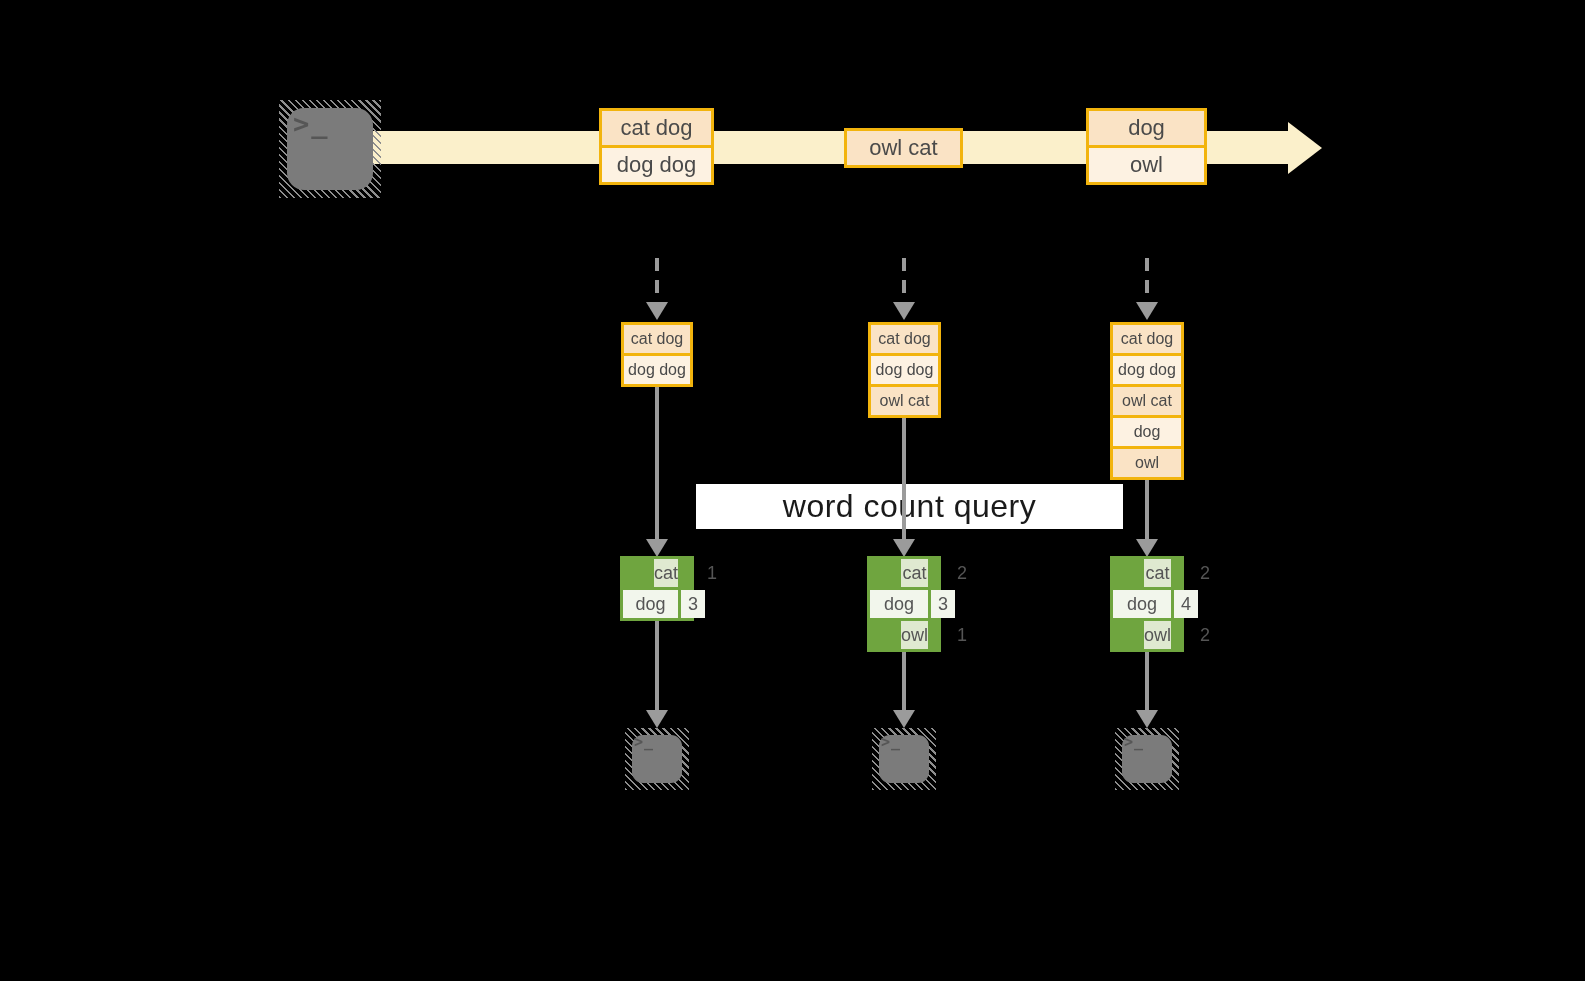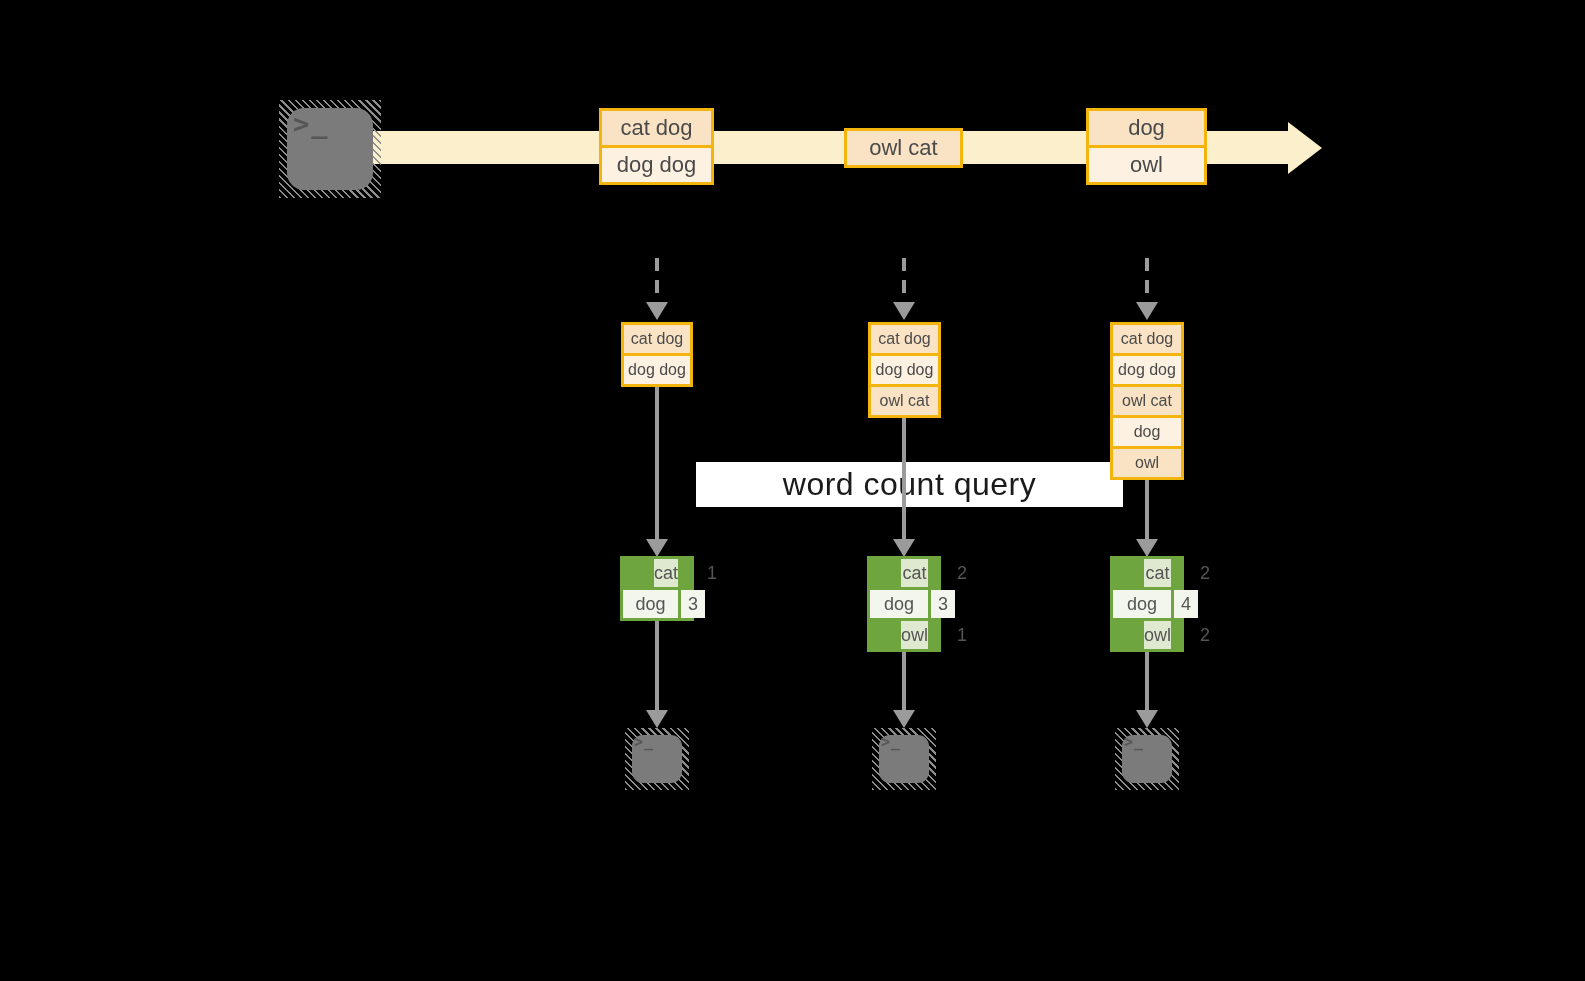--- a/index.html
+++ b/index.html
@@ -30,21 +30,21 @@
   .obox .row:nth-child(even){background:#fdf2e2;}
   .obox.ev .row{height:34px;font-size:22px;}
   .obox.snap .row{height:28px;font-size:16px;}
   
   .dash{position:absolute;width:4px;z-index:2;
     background:repeating-linear-gradient(180deg,#9b9b9b 0 13px,transparent 13px 22px);}
   .shaft{position:absolute;width:4px;background:#9b9b9b;z-index:2;}
   .head{position:absolute;width:0;height:0;z-index:2;
     border-left:11px solid transparent;border-right:11px solid transparent;border-top:18px solid #9b9b9b;}
   
-  .qband{position:absolute;left:696px;top:462px;width:427px;height:45px;background:#ffffff;z-index:1;
+  .qband{position:absolute;left:696px;top:484px;width:427px;height:45px;background:#ffffff;z-index:1;
     display:flex;align-items:center;justify-content:center;}
   .qband .qlabel{font-size:32px;color:#1a1a1a;letter-spacing:0.5px;}
   
   .gtable{position:absolute;z-index:3;background:#6fa53f;padding:3px;display:grid;
     grid-template-columns:1fr 24px;gap:3px;box-sizing:border-box;top:556px;width:74px;}
   .gtable .cell{display:flex;align-items:center;justify-content:center;height:28px;font-size:18px;color:#555;}
   .gtable .r-odd{background:#dfe9d0;margin-left:31px;}
   .gtable .r-even{background:#f2f6ec;}
 </style>
 </head>

